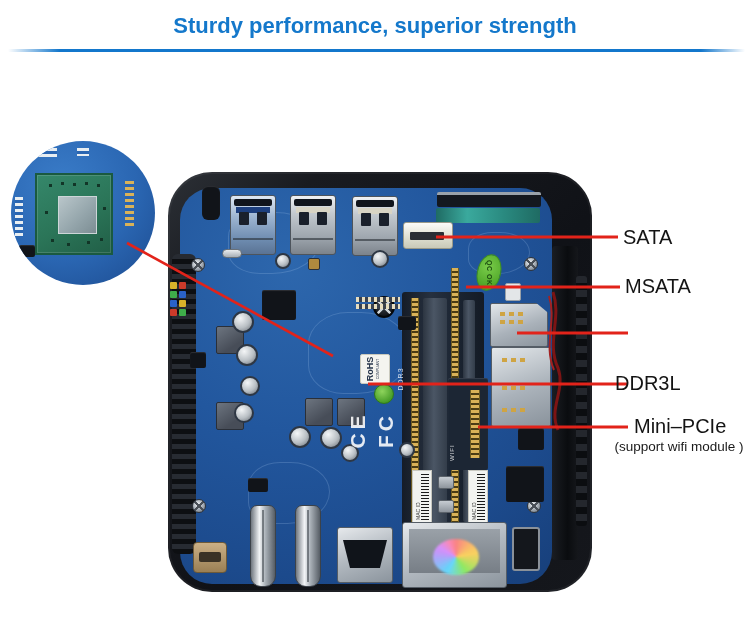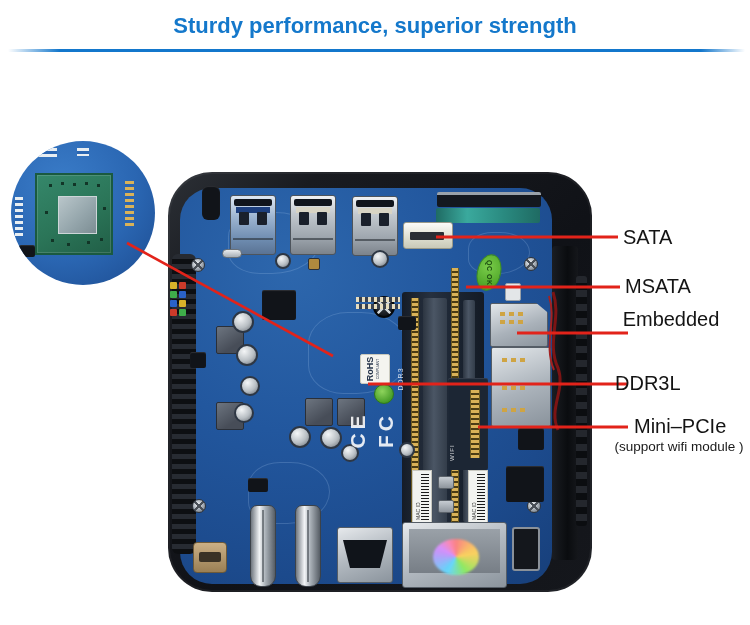--- a/index.html
+++ b/index.html
@@ -306,19 +306,18 @@
     <line x1="436" y1="237" x2="618" y2="237" stroke="#e2231a" stroke-width="3"></line>
     <line x1="466" y1="287" x2="620" y2="287" stroke="#e2231a" stroke-width="3"></line>
     <line x1="517" y1="333" x2="628" y2="333" stroke="#e2231a" stroke-width="3"></line>
     <line x1="368" y1="384" x2="628" y2="384" stroke="#e2231a" stroke-width="3"></line>
     <line x1="478" y1="427" x2="628" y2="427" stroke="#e2231a" stroke-width="3"></line>
   </svg>
 
   <div class="lbl" style="left:623px;top:227px;">SATA</div>
   <div class="lbl" style="left:625px;top:276px;">MSATA</div>
   <div class="lbl2">
-    <div>Embedded</div>
   </div>
   <div class="lbl" style="left:615px;top:373px;">DDR3L</div>
   <div class="lbl" style="left:634px;top:416px;">Mini–PCIe</div>
   <div class="sub">(support wifi module )</div>
 
 </div>
 
 </body></html>

